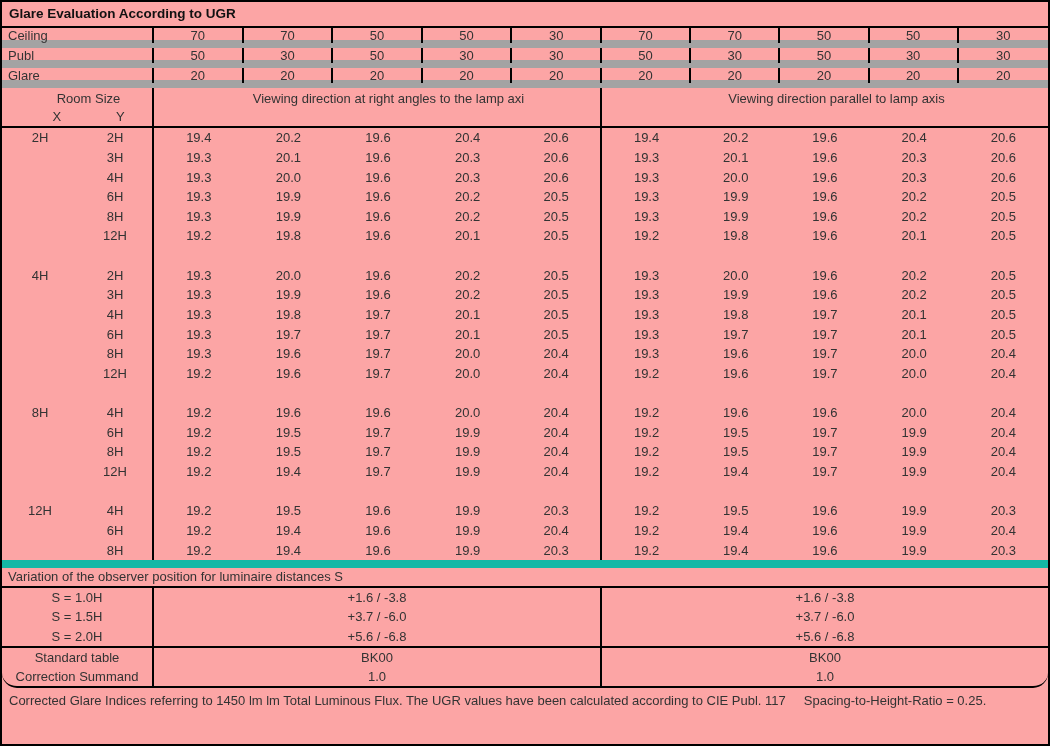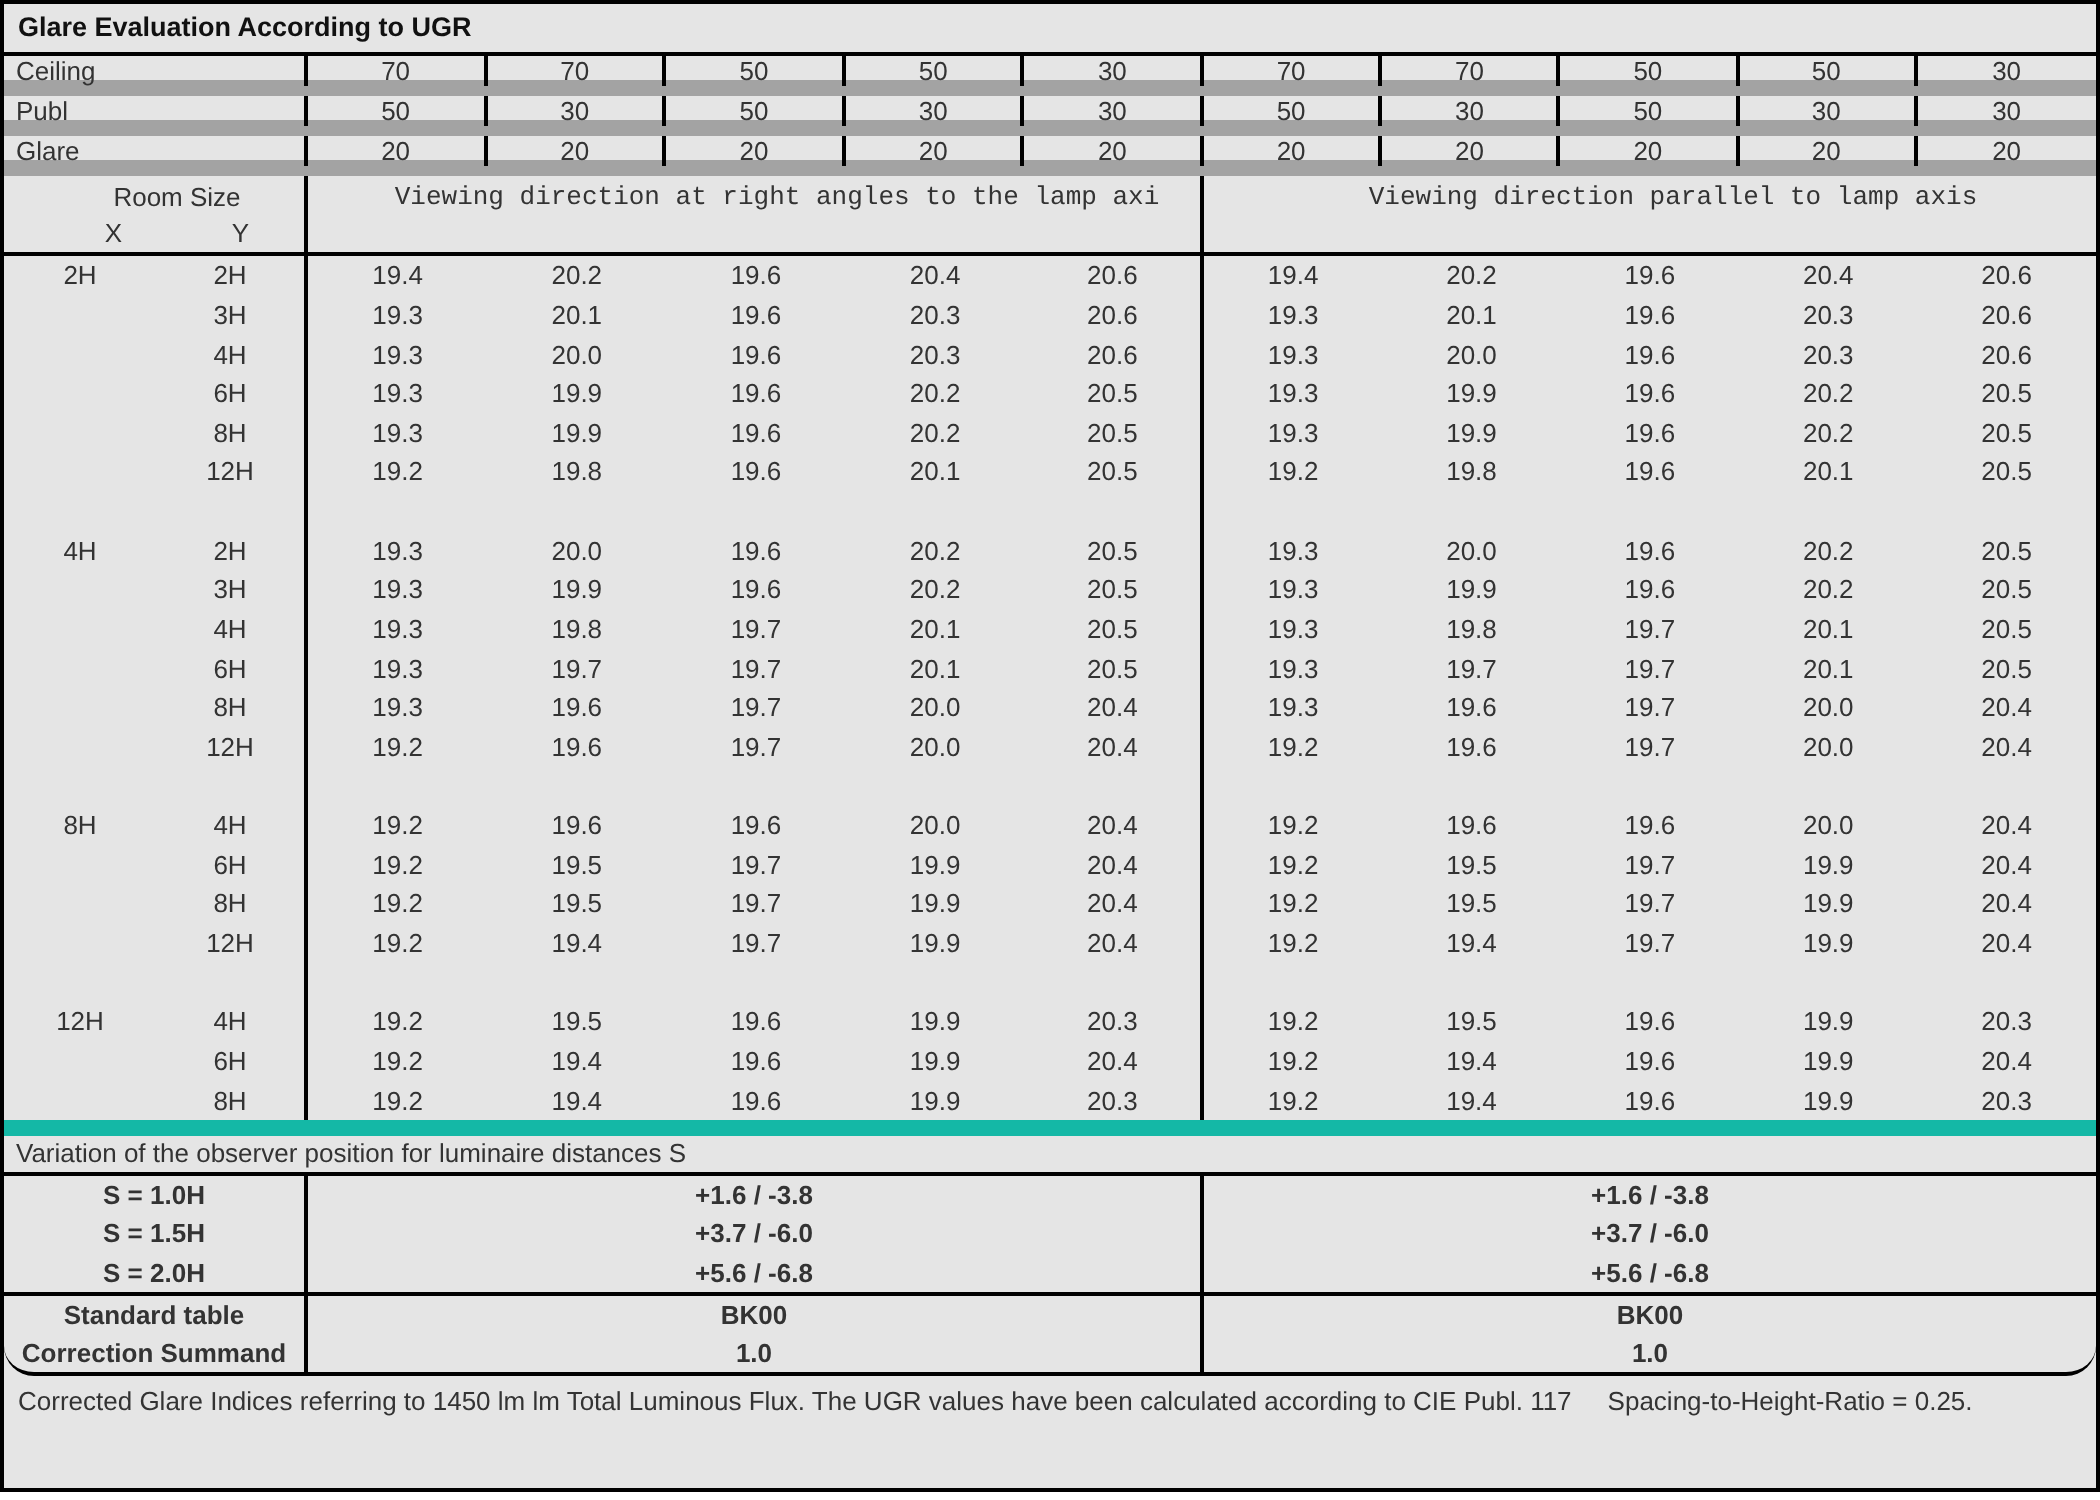--- a/index.html
+++ b/index.html
@@ -2,21 +2,21 @@
 <html><head>
 <meta charset="utf-8">
 <style>
   * { margin:0; padding:0; box-sizing:border-box; }
   html,body { background:#fff; }
   body {
     width:1050px; height:750px;
     font-family:"Liberation Sans","DejaVu Sans",sans-serif;
     font-size:13px; color:#333;
   }
-  .sheet { width:1050px; height:746px; border:2px solid #000; background:#e5e5e5; }
+  .sheet { width:1050px; height:746px; border:2px solid #000; background:#fca5a5; }
 
   .title {
     height:26px; border-bottom:2px solid #000;
     font-weight:bold; font-size:13.5px; line-height:23px;
     padding-left:7px; color:#111;
   }
 
   
   .refl-row {
     height:20px; border-bottom:8px solid #a3a3a3;
@@ -29,37 +29,37 @@
   
   .header-row {
     height:40px; border-bottom:2px solid #000;
     display:grid; grid-template-columns:152px 448px 446px;
   }
   .header-row .hcell { border-right:2px solid #000; text-align:center;margin-left:23px; }
   .header-row .hcell.lastcol { border-right:none; }
   .header-row .rs-line { line-height:19px; padding-top:1px; }
   .header-row .xy-line { display:flex; line-height:18px; }
   .header-row .xy-line span { width:50%; text-align:center; }
-  .header-row .heading { padding-top:3px; line-height:16px;font-family:Liberation Mono, monospace; }
+  .header-row .heading { padding-top:3px; line-height:16px; }
 
   
   .data-area {
     height:440px; border-bottom:8px solid #14b8a6;
     display:grid; grid-template-rows:repeat(22,1fr);
   }
   .drow { display:grid; grid-template-columns:76px 76px repeat(5,89.6px) repeat(5,89.2px); }
   .drow .cell { display:flex; align-items:center; justify-content:center; }
   .drow .ycell { border-right:2px solid #000; }
   .drow .vcell.mid { border-right:2px solid #000; }
 
   .var-heading { height:20px; border-bottom:2px solid #000; line-height:17px; padding-left:6px; }
 
   .s-section   { height:60px; border-bottom:2px solid #000; display:grid; grid-template-rows:repeat(3,1fr); }
   .std-section { height:40px; border-bottom:2px solid #000; display:grid; grid-template-rows:repeat(2,1fr);border-radius:15px; }
-  .srow { display:grid; grid-template-columns:152px 448px 446px;font-weight:bold; }
+  .srow { display:grid; grid-template-columns:152px 448px 446px; }
   .srow .cell { display:flex; align-items:center; justify-content:center; }
   .srow .slab { border-right:2px solid #000; }
   .srow .sval.left { border-right:2px solid #000; }
 
   .footer { height:44px; padding:4px 0 0 7px; line-height:17px; white-space:nowrap; overflow:hidden; }
   .footer .ratio { margin-left:18px; }
 </style>
 </head>
 <body>
 

